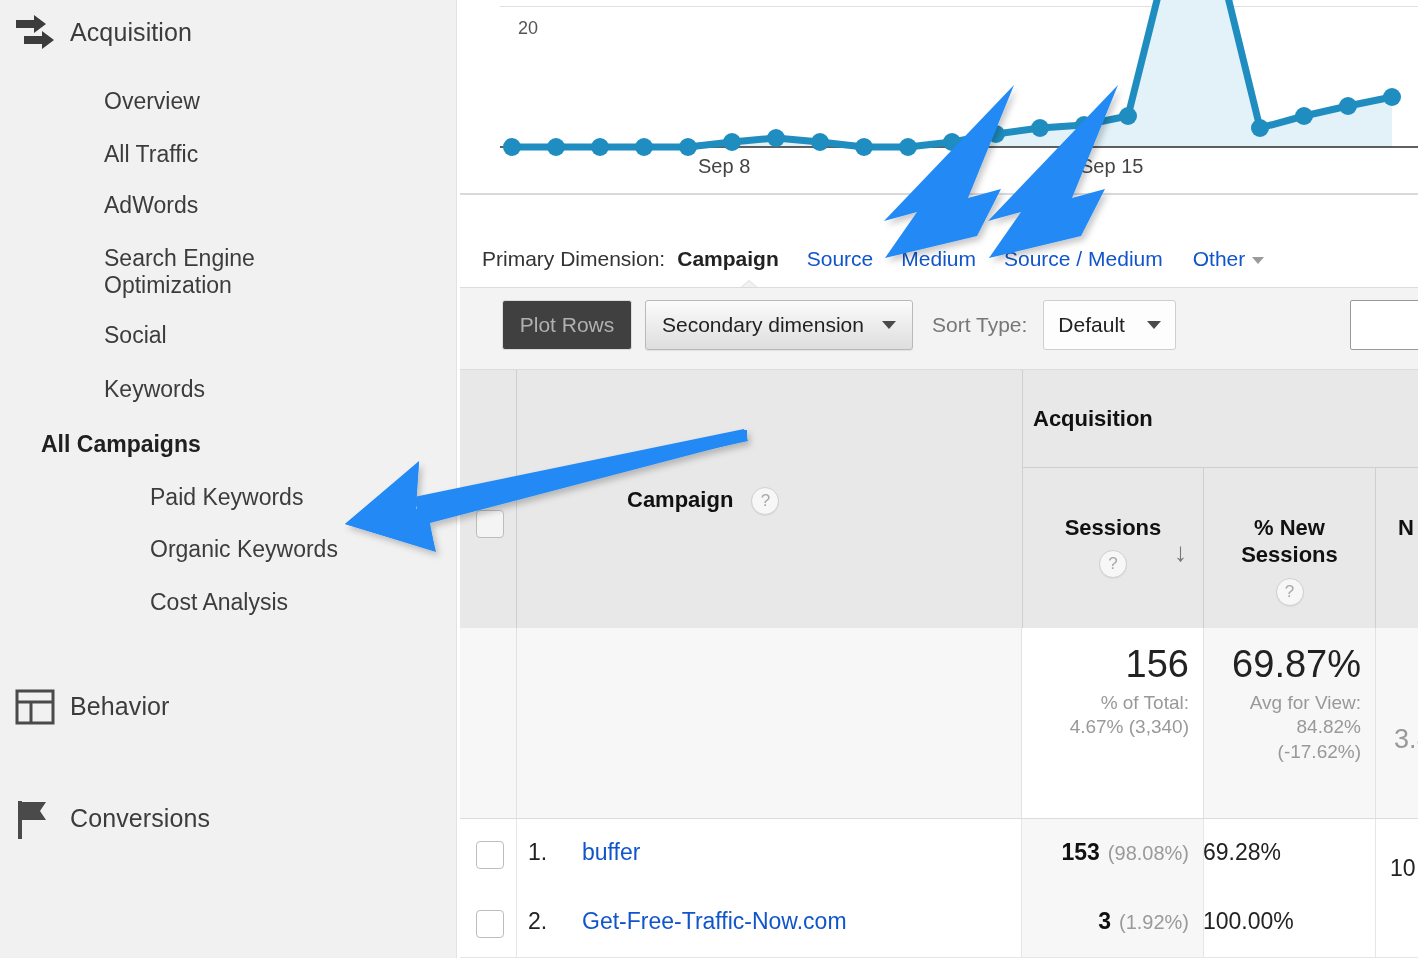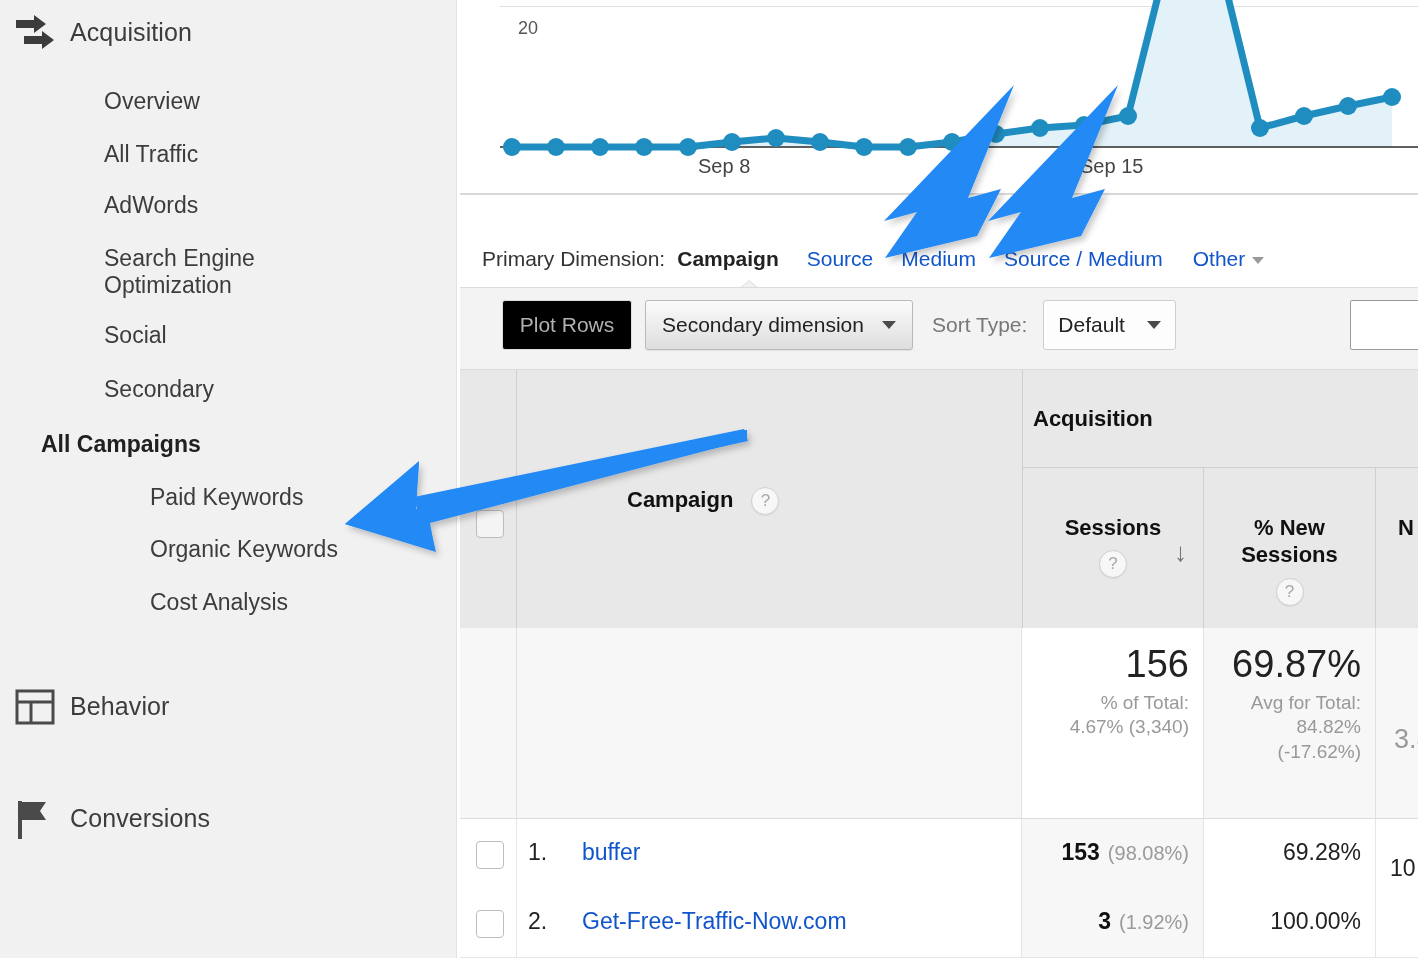--- a/index.html
+++ b/index.html
@@ -84,21 +84,21 @@
     position:absolute;left:0;top:287px;width:958px;height:83px;
     background:#f3f3f3;border-top:1px solid #dcdcdc;border-bottom:1px solid #dcdcdc;
     box-sizing:border-box;
   }
   #toolbar .inner{position:absolute;left:42px;top:12px;display:flex;align-items:center;}
   .btn{
     height:50px;display:flex;align-items:center;justify-content:center;
     border:1px solid #cfcfcf;border-radius:3px;box-sizing:border-box;
     font-size:21px;background:#fafafa;
   }
-  .btn.plotrows{width:130px;color:#b0b0b0;background:#000000;border-color:#dcdcdc;text-align:center;}
+  .btn.plotrows{width:130px;color:#b0b0b0;background:#404040;border-color:#dcdcdc;text-align:center;}
   .btn.secdim{
     width:268px;margin-left:13px;color:#222;
     background:linear-gradient(#fbfbfb,#dedede);border-color:#b9b9b9;
     box-shadow:0 1px 1px rgba(0,0,0,.07);
     justify-content:space-between;padding:0 16px;
   }
   .btn.defaultsel{
     width:133px;margin-left:16px;color:#222;background:#fdfdfd;
     justify-content:space-between;padding:0 14px;
   }
@@ -180,21 +180,21 @@
   .drow .cellpad{position:absolute;top:0;height:69px;box-sizing:border-box;border-left:1px solid #e6e6e6;}
   .drow .cb{
     position:absolute;left:16px;top:22px;width:26px;height:26px;
     border:1px solid #bdbdbd;border-radius:4px;background:#fff;
   }
   .drow .num{position:absolute;left:68px;top:20px;font-size:23px;color:#222;}
   .drow .link{position:absolute;left:122px;top:20px;font-size:23px;color:#1155cc;cursor:pointer;}
   .drow .sess{position:absolute;top:20px;text-align:right;}
   .drow .sess .v{font-size:23px;font-weight:bold;color:#111;}
   .drow .sess .p{font-size:20px;color:#9a9a9a;margin-left:8px;}
-  .drow .pct{position:absolute;top:20px;font-size:23px;color:#222;text-align:right;}
+  .drow .pct{position:absolute;top:20px;font-size:23px;color:#222;text-align:left;}
   .drow .nu{position:absolute;top:36px;font-size:23px;color:#222;}
 
   
   #arrows{position:absolute;left:0;top:0;width:1418px;height:958px;pointer-events:none;}
 </style>
 </head>
 <body>
 
 <div id="root">
 
@@ -231,21 +231,21 @@
       <span>Search Engine Optimization</span>
     </div>
 
     <div class="sub row" style="margin-top:22px;">
       
       <span>Social</span>
     </div>
 
     <div class="sub row" style="margin-top:26px;padding-left:104px;">
       
-      <span>Secondary</span>
+      <span>Keywords</span>
     </div>
 
     <div class="leaf sel" style="margin-top:28px;padding-left:41px;">
       <span>All Campaigns</span>
     </div>
     <div class="leaf" style="margin-top:25px;">
       <span>Paid Keywords</span>
     </div>
     <div class="leaf" style="margin-top:25px;">
       <span>Organic Keywords</span>
@@ -395,21 +395,21 @@
       <div id="sum-pad-b"></div>
 
       <div class="sumcell" style="left:561px;width:182px;background:#ffffff;">
         <div class="big">156</div>
         <div class="sm">% of Total:</div>
         <div class="sm" style="margin-top:0;">4.67% (3,340)</div>
       </div>
 
       <div class="sumcell" style="left:743px;width:172px;background:#f7f7f7;">
         <div class="big">69.87%</div>
-        <div class="sm">Avg for Total:</div>
+        <div class="sm">Avg for View:</div>
         <div class="sm" style="margin-top:0;">84.82%</div>
         <div class="sm" style="margin-top:0;">(-17.62%)</div>
       </div>
 
       <div class="sumcell" style="left:915px;width:120px;background:#f7f7f7;text-align:left;padding-left:18px;">
         <div class="sm" style="font-size:27px;margin-top:78px;">3.8</div>
       </div>
     </div>
 
     <div class="drow" style="top:449px;background:#ffffff;border-bottom:1px solid #e6e6e6;">

